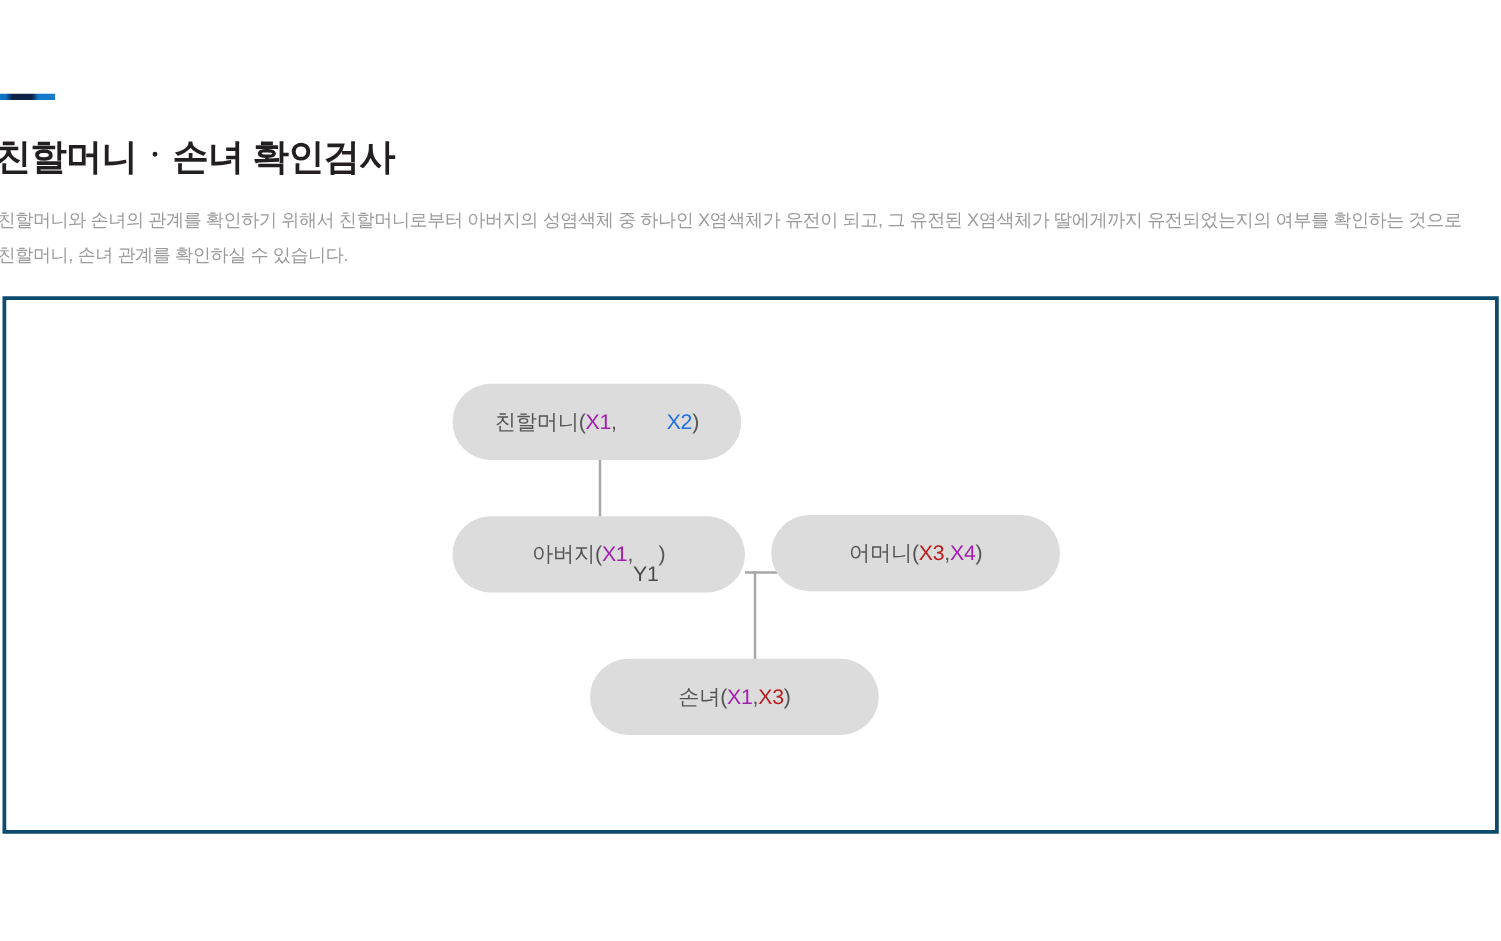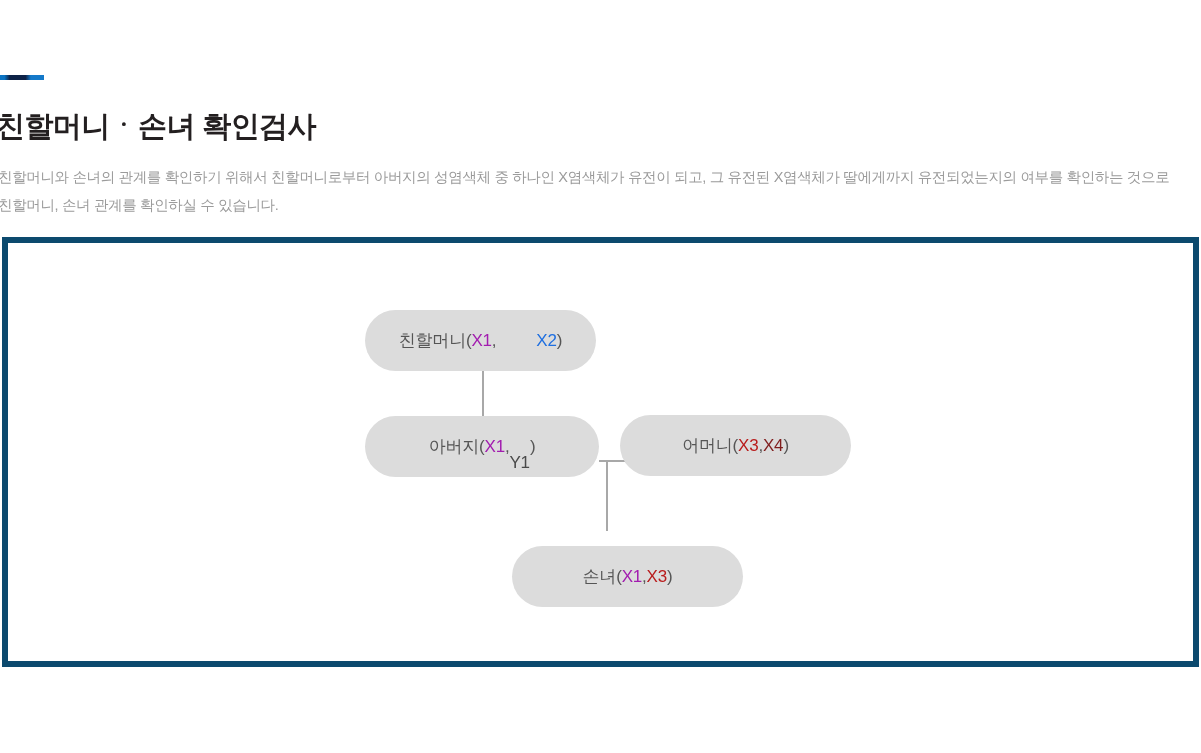--- a/index.html
+++ b/index.html
@@ -63,21 +63,21 @@
     word-break: keep-all;
   }
 
   
   #diagram-panel {
     position: absolute;
     left: 2px;
     top: 237px;
     width: 1197px;
     height: 430px;
-    border: 6px solid #0c4a6e;
+    border: 3px solid #0c4a6e;
     box-sizing: border-box;
     background: #ffffff;
   }
 
   #diagram-canvas {
     position: absolute;
     left: 0;
     top: 0;
     width: 100%;
     height: 100%;
@@ -103,36 +103,36 @@
     font-size: 17px;
     letter-spacing: -0.2px;
     white-space: nowrap;
     box-sizing: border-box;
   }
 
   .allele { font-weight: normal; }
   .a-red    { color: #a21caf; }
   .a-blue   { color: #1f6fe0; margin-left: 40px; }
   .a-green  { color: #b91c1c; }
-  .a-purple { color: #7f1d1d; }
+  .a-purple { color: #a21caf; }
   .a-dark   { color: #4a4a4a; margin-top: 32px; }
   .paren    { color: #555555; }
 
   
   #node-grandmother {
     left: 357px;  top: 67px;  width: 231px; height: 61px;
   }
   #node-father {
     left: 357px;  top: 173px; width: 234px; height: 61px;
   }
   #node-mother {
     left: 612px;  top: 172px; width: 231px; height: 61px;
   }
   #node-granddaughter {
-    left: 504px;  top: 287px; width: 231px; height: 61px; margin-top: 16px;
+    left: 467px;  top: 287px; width: 231px; height: 61px;
   }
 
   
   #conn-grandmother-father {
     left: 474px; top: 128px; height: 60px;
   }
   #conn-father-mother {
     left: 591px; top: 217px; width: 30px;
   }
   #conn-couple-daughter {

